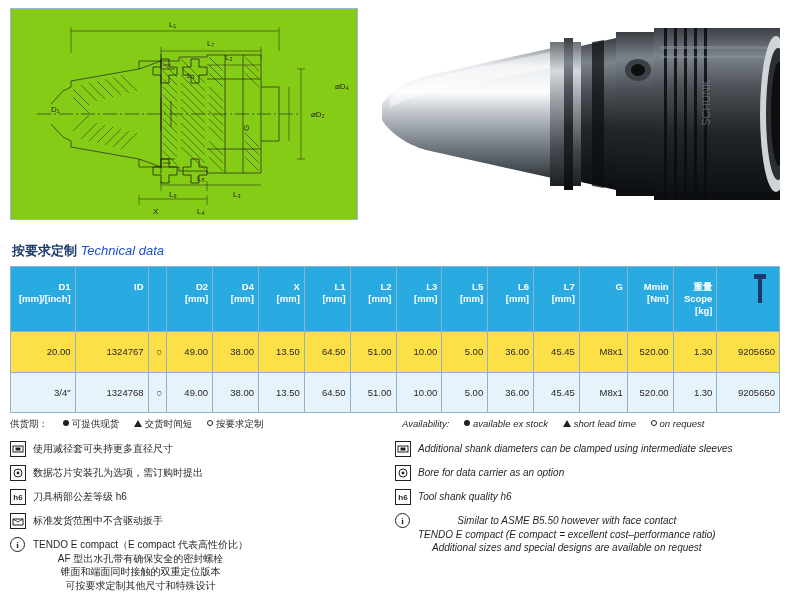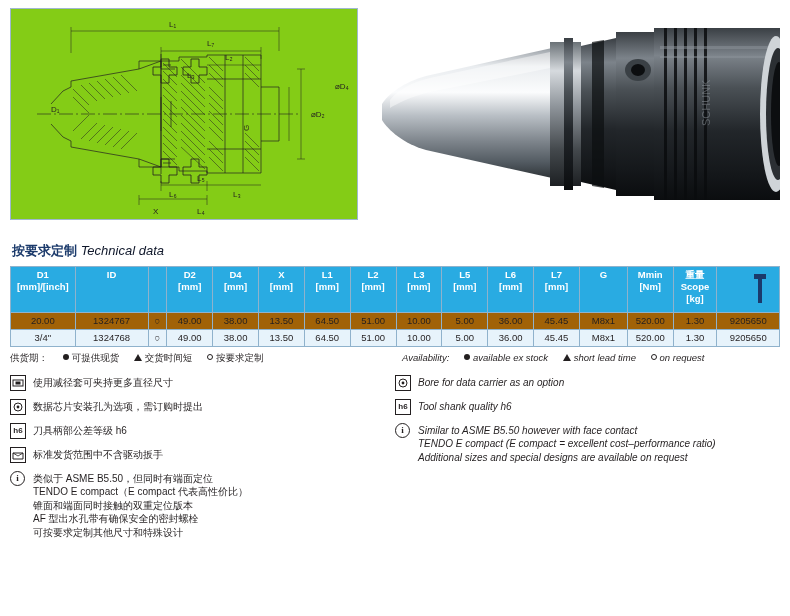--- a/index.html
+++ b/index.html
@@ -41,47 +41,47 @@
   
   .tech-head {
     padding: 14px 10px 6px 12px;
     font-size: 13px;
     font-weight: bold;
     color: #1b3a6b;
   }
   .tech-head .en {
     font-weight: normal;
     font-style: italic;
-    color: #0f172a;
+    color: #1d4ed8;
   }
 
   
   table.data {
     border-collapse: collapse;
     width: 770px;
     margin: 0 10px;
     font-size: 9.5px;
   }
   table.data th, table.data td {
     border: 1px solid #8fb2cc;
-    padding: 2px 4px;
-    text-align: center;
+    padding: 14px 4px;
+    text-align: right;
     vertical-align: top;
     line-height: 1.25;
   }
   table.data thead th {
     background: #29abe2;
     color: #ffffff;
     font-weight: bold;
     height: 46px;
     vertical-align: top;
   }
   table.data thead th .sub { font-weight: bold; display: block; }
   table.data tbody tr.alt { background: #e7f3fb; }
-  table.data tbody tr { background: #a16207; }
+  table.data tbody tr { background: #fde047; }
   table.data tbody td { height: 15px; }
   .cell-dot { text-align: center; }
   .wrench-cell { position: relative; }
 
   .col-d1 { width: 62px; }
   .col-id { width: 70px; }
   .col-dot { width: 18px; }
   .col-n { width: 44px; }
   .col-g { width: 46px; }
   .col-m { width: 44px; }
@@ -119,21 +119,21 @@
     margin-bottom: 8px;
   }
   .note .ico {
     width: 16px;
     min-width: 16px;
     height: 16px;
     margin-right: 7px;
     margin-top: 0px;
   }
   .note .txt { line-height: 1.35; padding-top: 1px; }
-  .note .txt div { white-space: nowrap; }
+  .note .txt div { white-space: nowrap; text-align: center; }
   .notes .col.en .note .txt div { white-space: normal; }
 
   .icobox {
     width: 16px; height: 16px;
     border: 1px solid #231f20;
     display: block;
     position: relative;
     background: #fff;
   }
   .icobox .lbl {
@@ -477,31 +477,43 @@
         </span>
       </div>
 
       <div class="note">
         <span class="ico">
           <span class="icocircle">
             <span>i</span>
           </span>
         </span>
         <span class="txt">
-          <div>类似于 ASME B5.50，但同时有端面定位</div>
           <div>TENDO E compact（E compact 代表高性价比）</div>
+          <div>AF 型出水孔带有确保安全的密封螺栓</div>
           <div>锥面和端面同时接触的双重定位版本</div>
-          <div>AF 型出水孔带有确保安全的密封螺栓</div>
           <div>可按要求定制其他尺寸和特殊设计</div>
         </span>
       </div>
     </div>
 
     <div class="col en">
 
+      <div class="note">
+        <span class="ico">
+          <span class="icobox">
+            <svg width="14" height="14" viewBox="0 0 14 14" style="position:absolute;left:0;top:0">
+              <rect x="2" y="4" width="10" height="6" fill="none" stroke="#231f20" stroke-width="1"></rect>
+              <rect x="4.5" y="5.5" width="5" height="3" fill="#231f20"></rect>
+            </svg>
+          </span>
+        </span>
+        <span class="txt">
+          <div>Additional shank diameters can be clamped using intermediate sleeves</div>
+        </span>
+      </div>
 
       <div class="note">
         <span class="ico">
           <span class="icobox">
             <svg width="14" height="14" viewBox="0 0 14 14" style="position:absolute;left:0;top:0">
               <circle cx="7" cy="7" r="4" fill="none" stroke="#231f20" stroke-width="1"></circle>
               <circle cx="7" cy="7" r="1.4" fill="#231f20"></circle>
             </svg>
           </span>
         </span>

